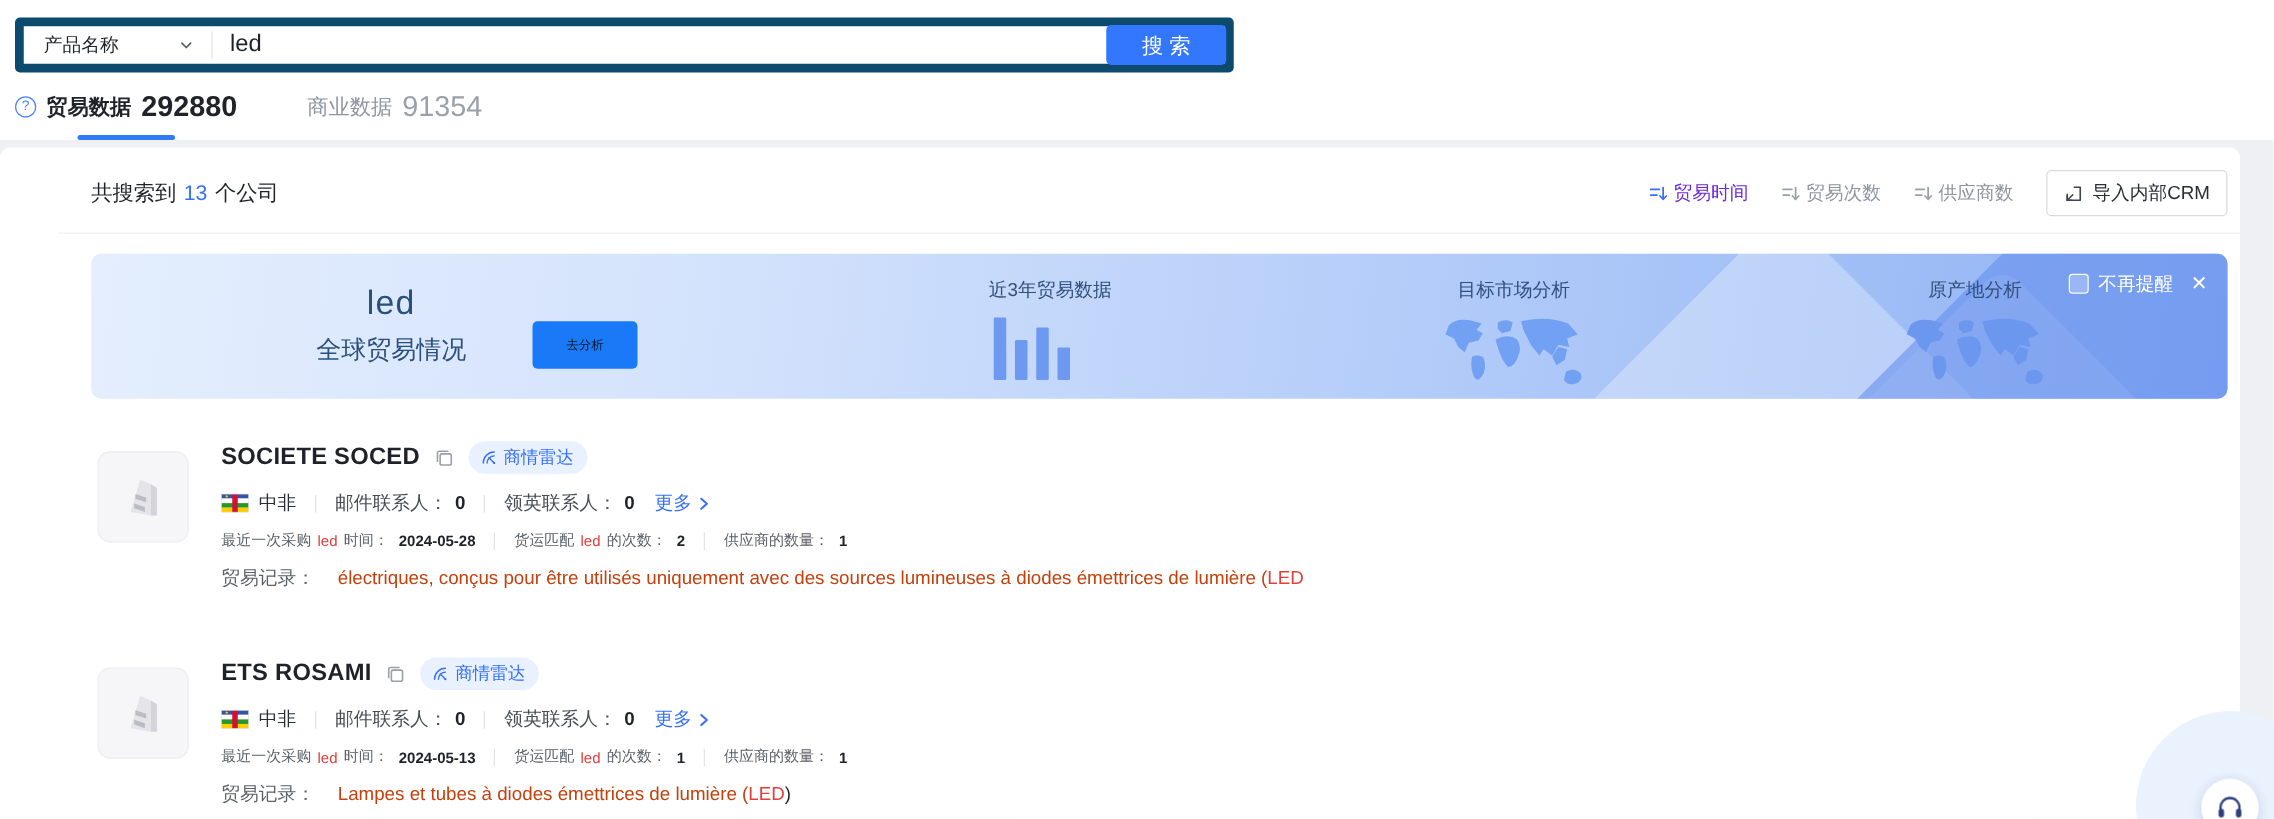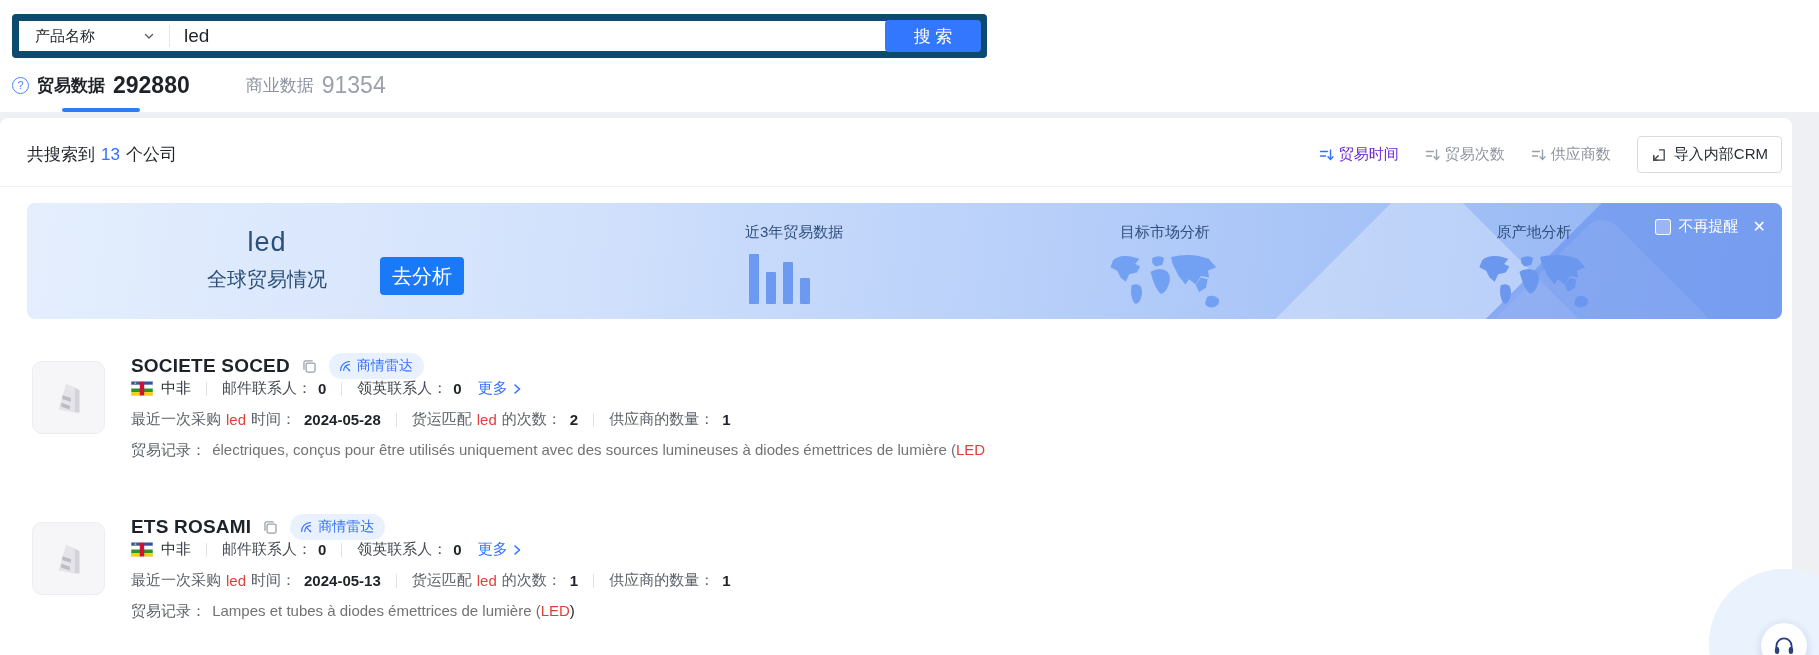--- a/index.html
+++ b/index.html
@@ -27,21 +27,21 @@
   .tab .t-label { font-size:17px; color:#8e94a0; }
   .tab .t-count { font-size:23px; color:#9ba1ab; }
   .tab.active .t-label { color:#1f2329; font-weight:700; }
   .tab.active .t-count { color:#1f2329; font-weight:700; }
   .tab.active::after { content:""; position:absolute; bottom:0; left:50%;
     transform:translateX(-50%); width:78px; height:4px; border-radius:2px; background:#2f7cf6; }
 
   
   .page-body { background:#eef0f3; height:543px; padding-top:6px; }
   .panel { background:#fff; border-radius:8px 8px 0 0; margin-right:27px; height:537px;
-    position:relative; overflow:hidden; }
+    position:relative; overflow:hidden;padding-left:46px; }
 
   .results-bar { display:flex; justify-content:space-between; align-items:center;
     padding:18px 10px 13px 27px; border-bottom:1px solid #f0f1f4; }
   .results-left { font-size:17px; color:#1f2329; }
   .results-left .cnt { color:#3370ff; margin:0 6px; }
   .results-right { display:flex; align-items:center; gap:26px; }
   .sort-item { display:flex; align-items:center; gap:5px; font-size:15px; color:#8e94a0; cursor:pointer; }
   .sort-item.active { color:#6d28d9; }
   .crm-btn { display:flex; align-items:center; gap:7px; border:1px solid #d9dbe0; border-radius:4px;
     background:#fff; padding:8px 13px; font-size:15px; color:#2a2e35; cursor:pointer; font-family:inherit; }
@@ -50,21 +50,21 @@
   .banner { margin:16px 10px 0 27px; height:116px; border-radius:8px; position:relative; overflow:hidden;
     background:linear-gradient(97deg,#e4eefd 0%,#d3e2fc 30%,#b3ccf9 62%,#8fb2f3 100%); }
   .tri { position:absolute; transform:rotate(45deg); border-radius:20px; }
   .tri-a { bottom:-150px; right:230px; width:250px; height:250px; background:rgba(255,255,255,.30); }
   .tri-b { bottom:-180px; right:-70px; width:320px; height:320px; background:rgba(96,139,236,.55); }
   .tri-c { bottom:-110px; right:90px; width:180px; height:180px; background:rgba(255,255,255,.22); }
   .banner-left { position:absolute; left:150px; top:24px; width:180px; text-align:center; color:#2a4f79; }
   .banner-kw { font-size:27px; font-weight:500; letter-spacing:1px; }
   .banner-sub { font-size:20px; margin-top:8px; }
   .analyze-btn { position:absolute; left:353px; top:54px; width:84px; height:38px; background:#1a79f7;
-    color:#ffffff; border:none; border-radius:4px; font-size:20px; cursor:pointer; font-family:inherit; }
+    color:#0f172a; border:none; border-radius:4px; font-size:10px; cursor:pointer; font-family:inherit; }
   .b-item { position:absolute; top:20px; display:flex; flex-direction:column; gap:10px; color:#2f4f7d; font-size:15px; }
   .b-item .b-label { white-space:nowrap; }
   .b-recent { left:718px; }
   .b-bars { display:flex; align-items:flex-end; gap:7px; height:52px; margin-left:4px; }
   .b-bars i { display:block; width:10px; background:#6d9af0; border-radius:1px; }
   .b-market { left:1063px; width:150px; align-items:center; }
   .b-origin { left:1432px; width:150px; align-items:center; }
   .world-map { width:140px; height:64px; }
   .banner-dismiss { position:absolute; top:14px; right:16px; display:flex; align-items:center; gap:8px;
     color:#fff; font-size:15px; }
@@ -76,31 +76,31 @@
   .card { display:flex; gap:26px; padding:34px 27px 0 32px; }
   .card.second { padding-top:54px; }
   .logo-box { width:73px; height:73px; border-radius:10px; background:#f6f6f8; border:1px solid #ededf1;
     display:flex; align-items:center; justify-content:center; flex:0 0 auto; margin-top:8px; }
   .card-body { flex:1; min-width:0; }
   .title-row { display:flex; align-items:center; gap:11px; }
   .c-name { font-size:19px; font-weight:600; color:#1f2329; letter-spacing:.2px; cursor:pointer; }
   .copy-icon { cursor:pointer; display:flex; }
   .badge { display:flex; align-items:center; gap:5px; background:#e9f1ff; color:#3370ff;
     border-radius:13px; padding:4px 11px 4px 9px; font-size:14px; cursor:pointer; }
-  .info-row { display:flex; align-items:center; font-size:15px; color:#474c54; }
+  .info-row { margin-top:14px; display:flex; align-items:center; font-size:15px; color:#474c54; }
   .v-div { width:1px; height:14px; background:#e1e3e7; margin:0 15px; }
   .num { color:#1f2329; font-weight:600; margin-left:6px; }
   .flag { width:22px; height:15px; margin-right:8px; border-radius:2px; }
   .country { color:#2a2e35; }
   .more-link { color:#3370ff; display:flex; align-items:center; gap:3px; margin-left:16px; cursor:pointer; }
-  .stats-row { margin-top:12px; display:flex; align-items:center; font-size:15px; color:#5c6168; }
+  .stats-row { margin-top:12px; display:flex; align-items:center; font-size:12px; color:#5c6168; }
   .kw-red { color:#e0403c; margin:0 5px; }
   .stat-val { color:#1f2329; font-weight:600; margin-left:8px; }
   .record-row { margin-top:12px; font-size:15px; color:#5c6168; white-space:nowrap; overflow:hidden; }
-  .record-text { color:#737373; margin-left:2px; }
+  .record-text { color:#c2410c; margin-left:14px; }
   .record-kw { color:#e0403c; }
   .record-tail { color:#1f2329; }
 
   
   .corner-glow { position:fixed; right:-40px; bottom:-64px; width:150px; height:150px;
     border-radius:50%; background:#e9f2fd; }
   .headset-btn { position:fixed; right:12px; bottom:-14px; width:46px; height:46px; border-radius:50%;
     background:#fff; box-shadow:0 2px 10px rgba(31,61,134,.18); display:flex; align-items:center;
     justify-content:center; cursor:pointer; }
   svg { display:block; }

